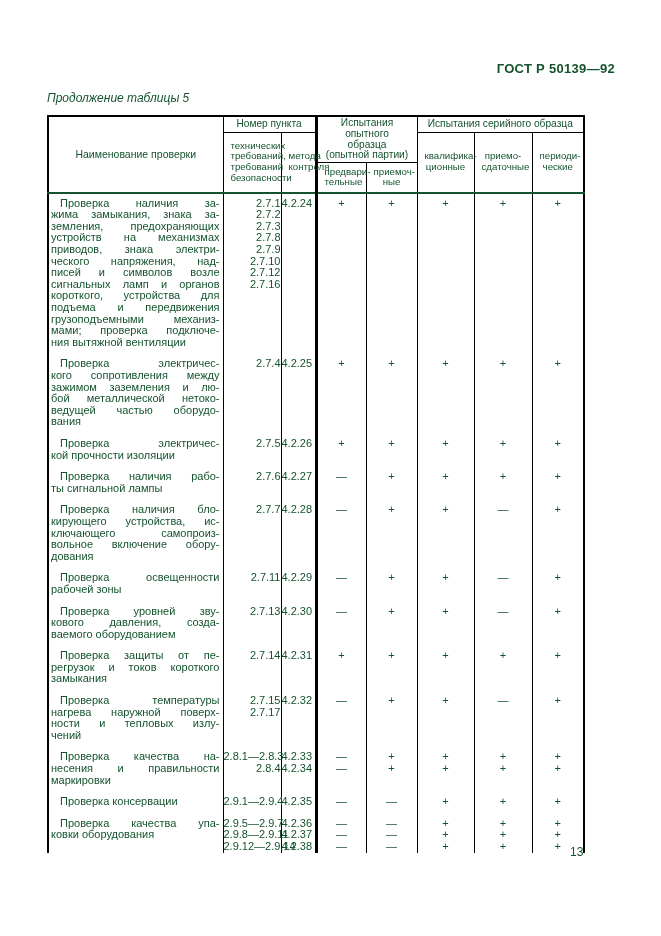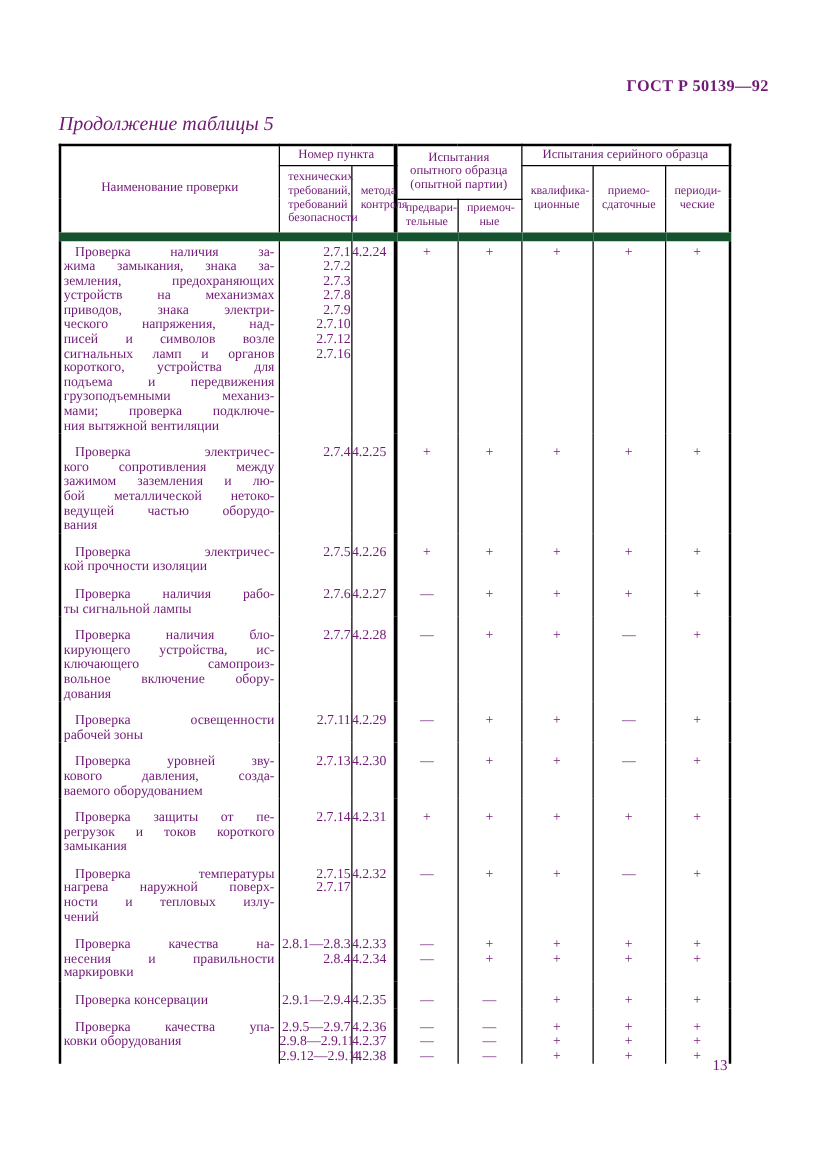--- a/index.html
+++ b/index.html
@@ -1,30 +1,30 @@
 <!DOCTYPE html>
 <html><head>
 <meta charset="utf-8">
 <style>
   html,body { margin:0; padding:0; background:#e8e8e8; }
   .page {
     position: relative;
     width: 661px; height: 936px;
     background: #ffffff;
-    font-family: Liberation Serif, serif;
-    color: #701a75;
+    font-family: Liberation Sans, sans-serif;
+    color: #14532d;
     overflow: hidden;
   }
   .doc-code {
     position: absolute; top: 61px; right: 46px;
     font-size: 13px; font-weight: bold; letter-spacing: .3px;
   }
   .caption {
     position: absolute; top: 91px; left: 47px;
-    font-size: 16px; font-style: italic; text-align: right;
+    font-size: 12px; font-style: italic; text-align: right;
   }
   .page-num {
     position: absolute; top: 845px; left: 570px;
     font-size: 12px;
   }
   table.tbl {
     position: absolute; left: 47px; top: 115px;
     border-collapse: collapse;
     table-layout: fixed;
     width: 536px;
@@ -43,21 +43,21 @@
   .tbl thead tr.hr2 { height: 27px; }
   .tbl thead tr.hr3 { height: 30px; }
   .thick { border-left: 3px solid #000 !important; }
   
   .tbl tbody td {
     border-top: none; border-bottom: none;
     vertical-align: top;
     font-size: 11px; line-height: 11.6px;
     padding-top: 10px;
   }
-  .tbl tbody tr:first-child td { border-top: 7px solid #14532d; padding-top: 4px; margin-left: 30px; }
+  .tbl tbody tr:first-child td { border-top: 2px solid #14532d; padding-top: 4px; margin-left: 30px; }
   td.c-name { padding-left: 2px; padding-right: 3px; font-size: 11.4px; }
   td.c-name div { text-align: justify; text-align-last: justify; }
   td.c-name div:last-child { text-align-last: left; }
   td.c-name div:first-child { text-indent: 9px; }
   td.c-clause { text-align: right; font-size: 9.8px; white-space: nowrap; }
   td.c-method { text-align: left; font-size: 10px; }
   td.c-mark { text-align: center; font-size: 10.5px; }
   td.c-mark div, td.c-clause div, td.c-method div { line-height: 11.6px; }
 </style>
 </head>

